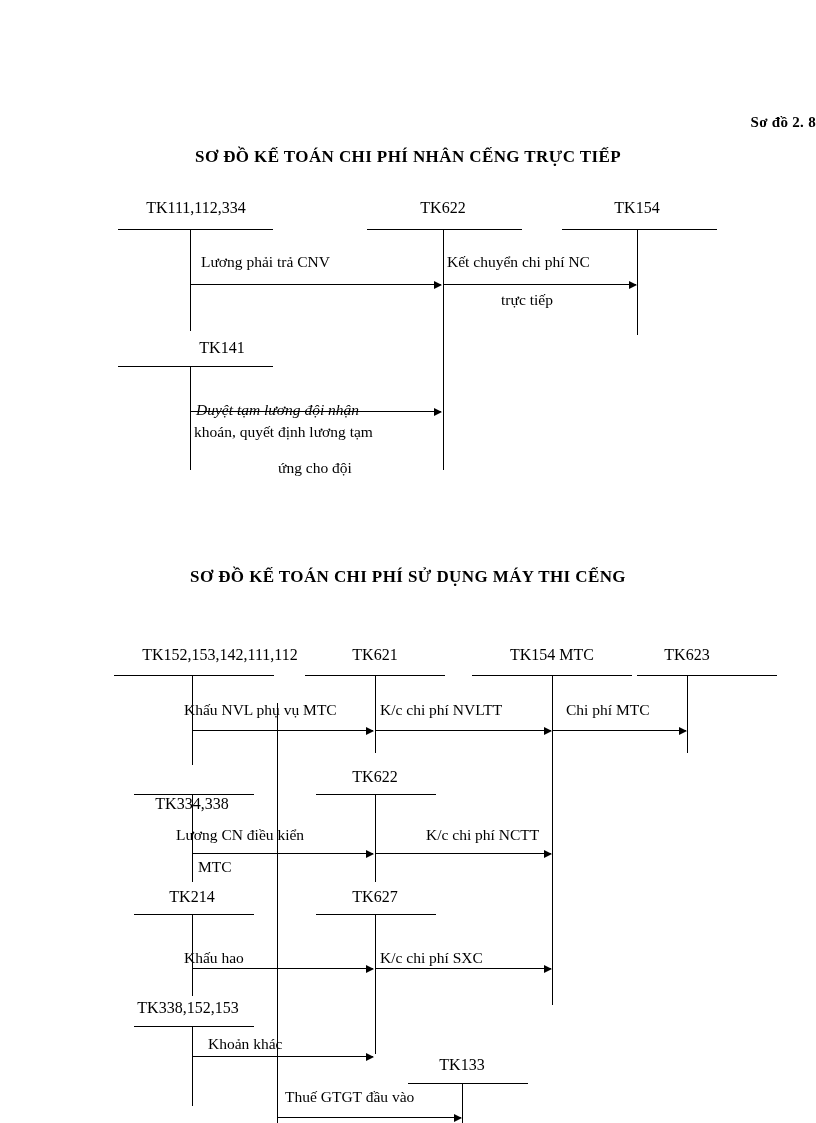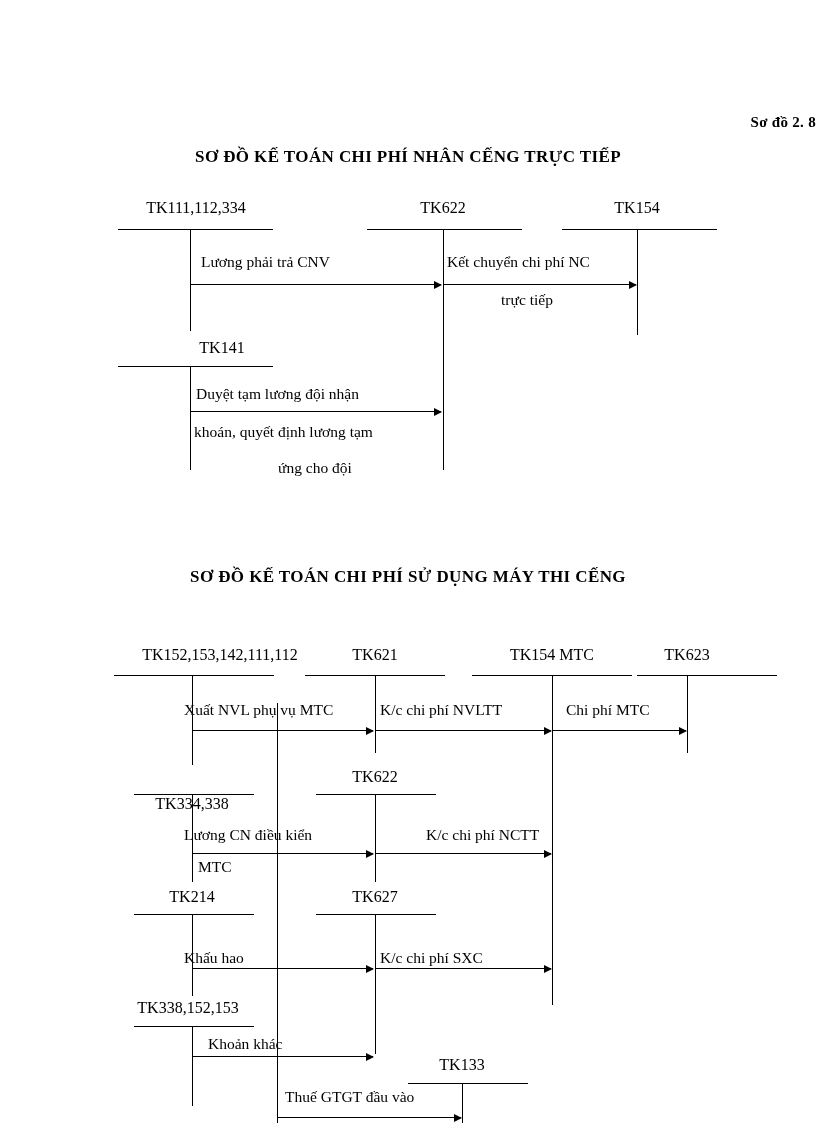--- a/index.html
+++ b/index.html
@@ -113,21 +113,21 @@
   <div class="arrow" style="left:191px; top:284px; width:250px;"></div>
 
   <div class="flow-text" style="left:447px; top:252px;">Kết chuyển chi phí NC</div>
   <div class="arrow" style="left:444px; top:284px; width:192px;"></div>
   <div class="flow-text center" style="left:527px; top:290px;">trực tiếp</div>
 
   <div class="acct-label" style="left:196px; top:339px;margin-left:26px;">TK141</div>
   <div class="acct-rule" style="left:118px; top:366px; width:155px;"></div>
   <div class="vline" style="left:190px; top:366px; height:104px;"></div>
 
-  <div class="flow-text" style="left:196px; top:384px;">Duyệt tạm lương đội nhận</div>
+  <div class="flow-text" style="left:196px; top:400px;font-style:italic;">Duyệt tạm lương đội nhận</div>
   <div class="arrow" style="left:191px; top:411px; width:250px;"></div>
   <div class="flow-text" style="left:194px; top:422px;">khoán, quyết định lương tạm</div>
   <div class="flow-text center" style="left:315px; top:442px;margin-top:16px;">ứng cho đội</div>
 
   <div class="fig-title" style="top:567px;">SƠ ĐỒ KẾ TOÁN CHI PHÍ SỬ DỤNG MÁY THI CẾNG</div>
 
   <div class="acct-label" style="left:220px; top:646px;">TK152,153,142,111,112</div>
   <div class="acct-rule" style="left:114px; top:675px; width:160px;"></div>
   <div class="vline" style="left:192px; top:675px; height:90px;"></div>
 
@@ -138,38 +138,38 @@
   <div class="acct-label" style="left:552px; top:646px;">TK154 MTC</div>
   <div class="acct-rule" style="left:472px; top:675px; width:160px;"></div>
   <div class="vline" style="left:552px; top:675px; height:330px;"></div>
 
   <div class="acct-label" style="left:687px; top:646px;">TK623</div>
   <div class="acct-rule" style="left:637px; top:675px; width:140px;"></div>
   <div class="vline" style="left:687px; top:675px; height:78px;"></div>
 
   <div class="vline" style="left:277px; top:703px; height:420px;"></div>
 
-  <div class="flow-text" style="left:184px; top:700px;">Xuất NVL phụ vụ MTC</div>
+  <div class="flow-text" style="left:184px; top:700px;">Khấu NVL phụ vụ MTC</div>
   <div class="arrow" style="left:193px; top:730px; width:180px;"></div>
 
   <div class="flow-text" style="left:380px; top:700px;">K/c chi phí NVLTT</div>
   <div class="arrow" style="left:376px; top:730px; width:175px;"></div>
 
   <div class="flow-text" style="left:566px; top:700px;">Chi phí MTC</div>
   <div class="arrow" style="left:553px; top:730px; width:133px;"></div>
 
   <div class="acct-label" style="left:192px; top:768px;margin-top:27px;">TK334,338</div>
   <div class="acct-rule" style="left:134px; top:794px; width:120px;"></div>
   <div class="vline" style="left:192px; top:794px; height:88px;"></div>
 
   <div class="acct-label" style="left:375px; top:768px;">TK622</div>
   <div class="acct-rule" style="left:316px; top:794px; width:120px;"></div>
   <div class="vline" style="left:375px; top:794px; height:88px;"></div>
 
-  <div class="flow-text" style="left:184px; top:825px;">Lương CN điều kiển</div>
+  <div class="flow-text" style="left:176px; top:825px;">Lương CN điều kiển</div>
   <div class="arrow" style="left:193px; top:853px; width:180px;"></div>
   <div class="flow-text" style="left:198px; top:857px;">MTC</div>
 
   <div class="flow-text" style="left:380px; top:825px;margin-left:46px;">K/c chi phí NCTT</div>
   <div class="arrow" style="left:376px; top:853px; width:175px;"></div>
 
   <div class="acct-label" style="left:192px; top:888px;">TK214</div>
   <div class="acct-rule" style="left:134px; top:914px; width:120px;"></div>
   <div class="vline" style="left:192px; top:914px; height:82px;"></div>
 

